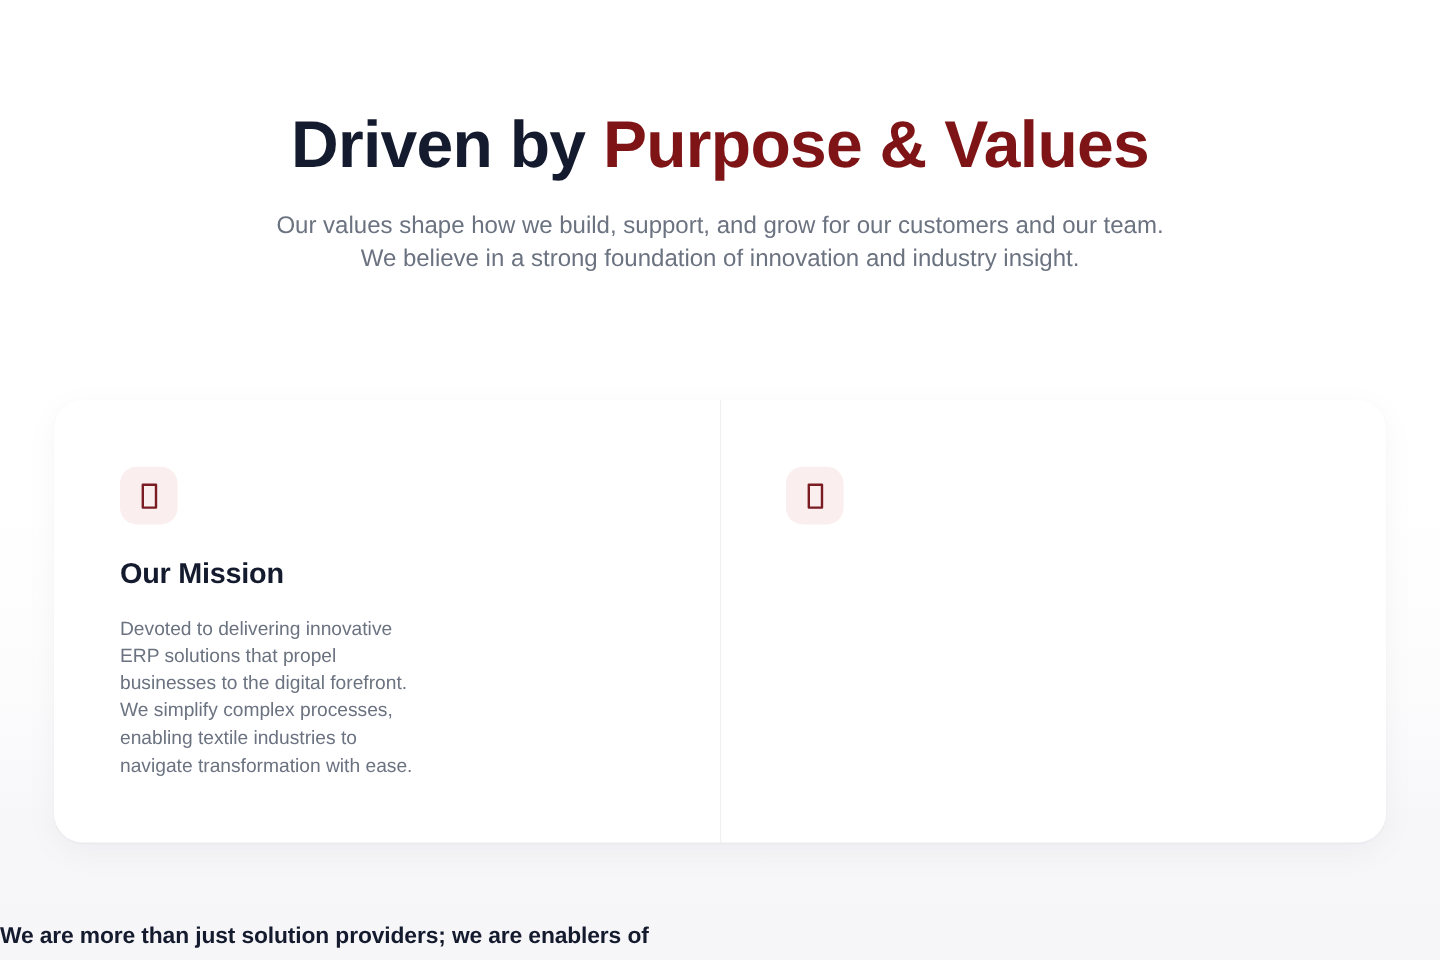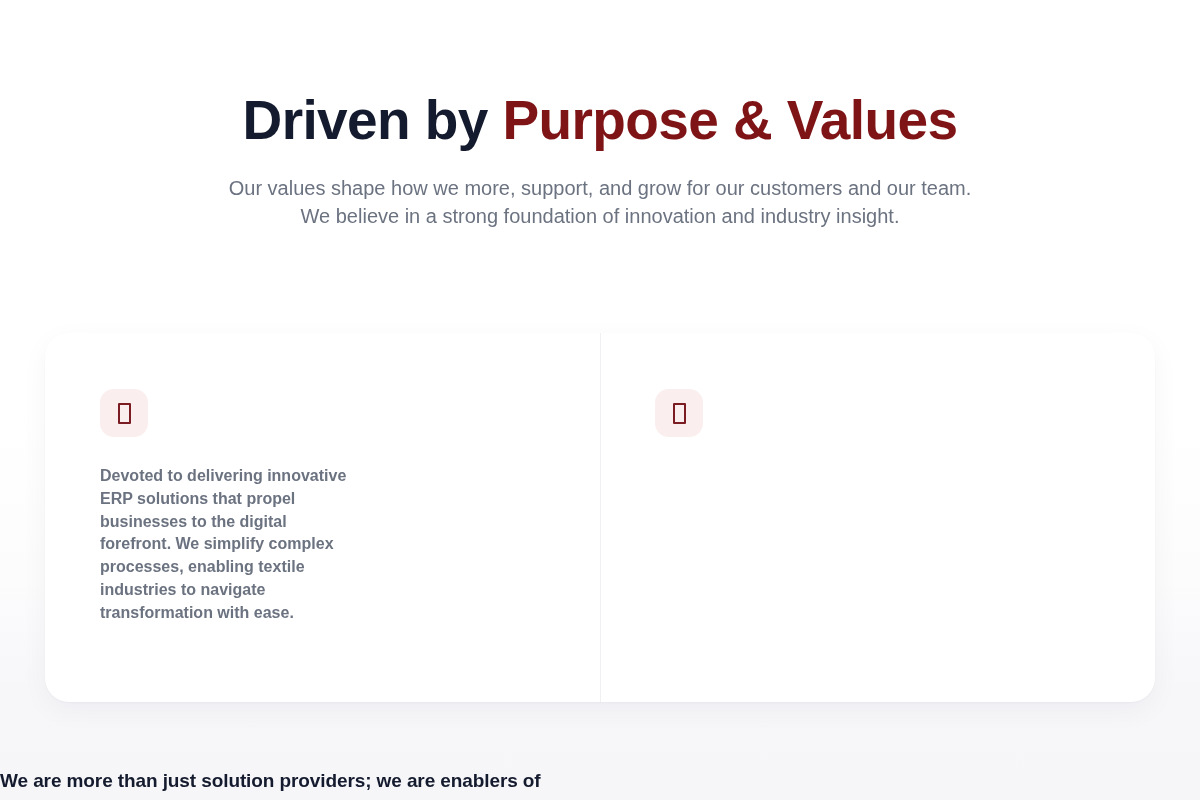--- a/index.html
+++ b/index.html
@@ -123,21 +123,21 @@
     font-weight: 700;
     color: #151b2e;
     letter-spacing: -0.2px;
     margin-bottom: 20px;
   }
 
   .card-body {
     font-size: 16px;
     line-height: 22.8px;
     color: #6b7280;
-    font-weight: 700;
+    font-weight: 400;
     max-width: 252px;
   }
 
   .card:nth-child(2) .card-body { max-width: 256px; }
   .card:nth-child(3) .card-body { max-width: 240px; }
 
   
   .closing {
     position: absolute;
     left: 0;
@@ -152,30 +152,31 @@
 </style>
 </head>
 <body>
 
 <div class="page-bg"></div>
 
 <div class="page">
 
   <div class="header">
     <h1 class="headline"><span>Driven by </span><span class="accent">Purpose &amp; Values</span></h1>
-    <p class="subhead">Our values shape how we more, support, and grow for our customers and our team. We believe in a strong foundation of innovation and industry insight.</p>
+    <p class="subhead">Our values shape how we build, support, and grow for our customers and our team. We believe in a strong foundation of innovation and industry insight.</p>
   </div>
 
   <div class="cards-wrap">
     <div class="cards">
 
       <div class="card">
         <div class="icon-box">
           <span class="icon-glyph"></span>
         </div>
+        <h2 class="card-title">Our Mission</h2>
         <p class="card-body">Devoted to delivering innovative ERP solutions that propel businesses to the digital forefront. We simplify complex processes, enabling textile industries to navigate transformation with ease.</p>
       </div>
 
 
       <div class="card">
         <div class="icon-box">
           <span class="icon-glyph"></span>
         </div>
       </div>
 

